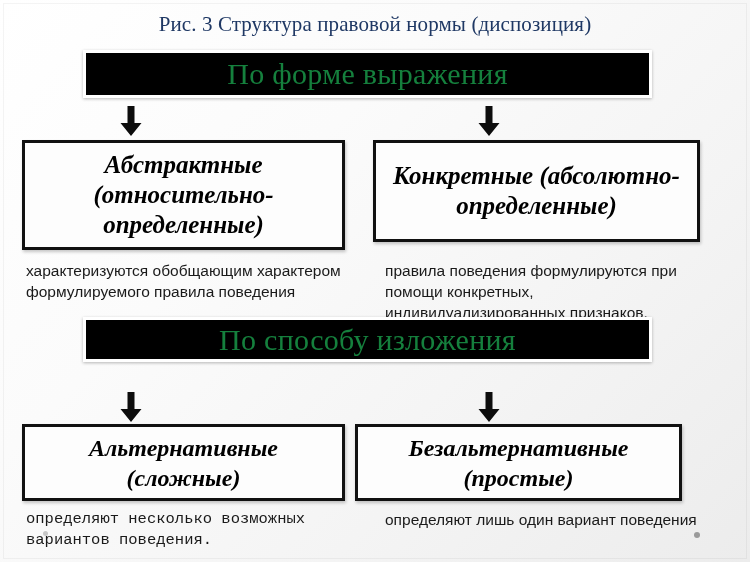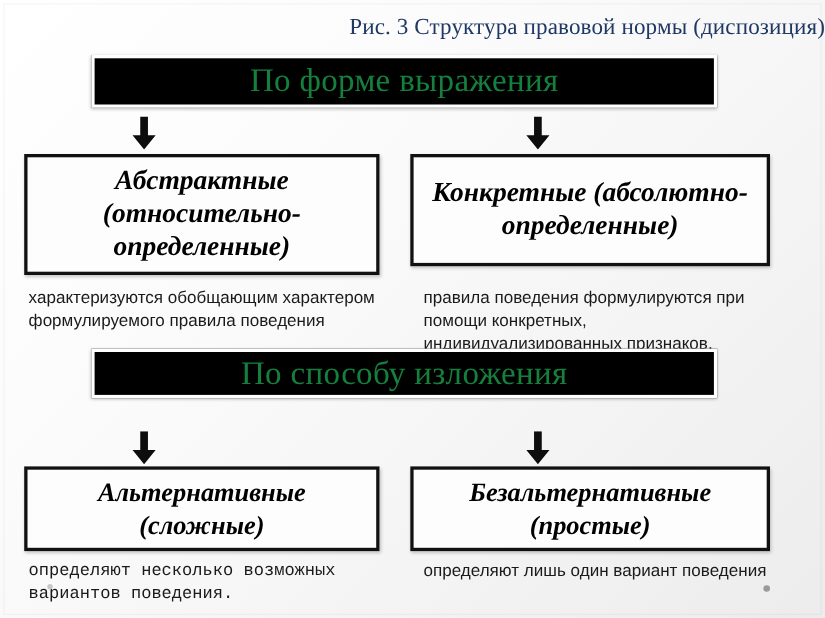--- a/index.html
+++ b/index.html
@@ -26,21 +26,21 @@
     left: 3px; top: 3px; right: 3px; bottom: 3px;
     border: 1px solid rgba(0,0,0,0.045);
     pointer-events: none;
   }
 
   .title {
     position: absolute;
     left: 0;
     top: 11px;
     width: 750px;
-    text-align: right;
+    text-align: center;
     font-family: "Liberation Serif", serif;
     font-size: 21px;
     line-height: 26px;
     color: #1f3864;
     letter-spacing: 0.1px;
     white-space: nowrap;
   }
 
   .blackbar {
     position: absolute;
@@ -90,21 +90,21 @@
     font-size: 25px;
     line-height: 30px;
     color: #000000;
     padding: 0 6px;
   }
   .obox.small .boxtext { font-size: 24px; line-height: 30px; }
 
   #box-abstract  { left: 22px;  top: 140px; width: 323px; height: 110px; justify-content: center; }
   #box-concrete  { left: 373px; top: 140px; width: 327px; height: 102px; }
   #box-alt       { left: 22px;  top: 424px; width: 323px; height: 77px; }
-  #box-nonalt    { left: 373px; top: 424px; width: 327px; height: 77px; }
+  #box-nonalt    { left: 355px; top: 424px; width: 327px; height: 77px; }
 
   .caption {
     position: absolute;
     font-family: "Liberation Sans", sans-serif;
     font-size: 15.5px;
     line-height: 21px;
     color: #1a1a1a;
     text-align: left;
   }
   #cap-abstract { left: 26px;  top: 260px; width: 320px; }

